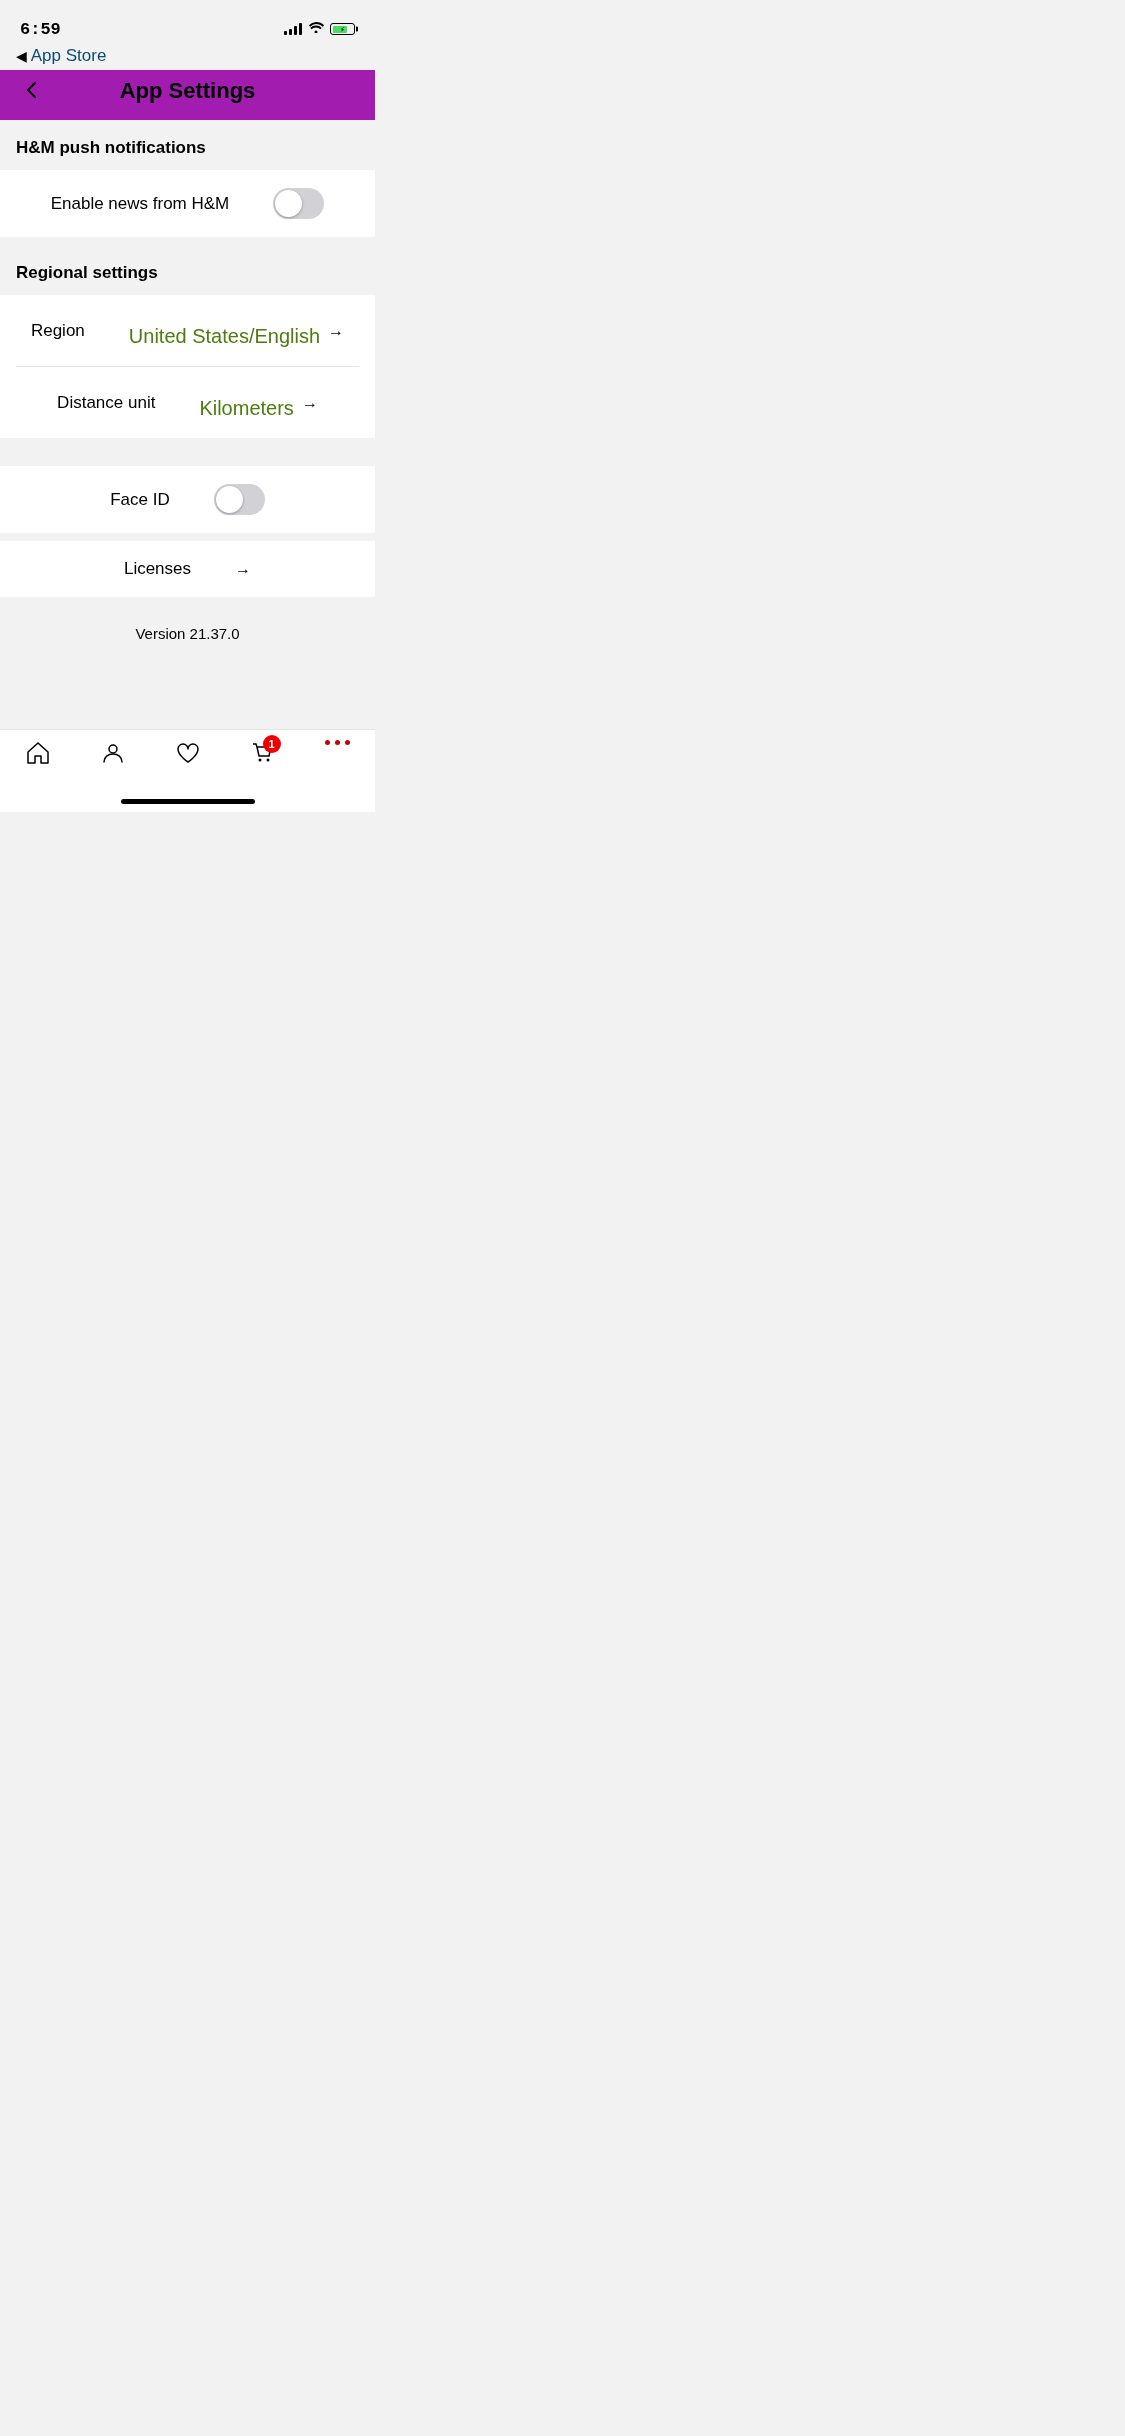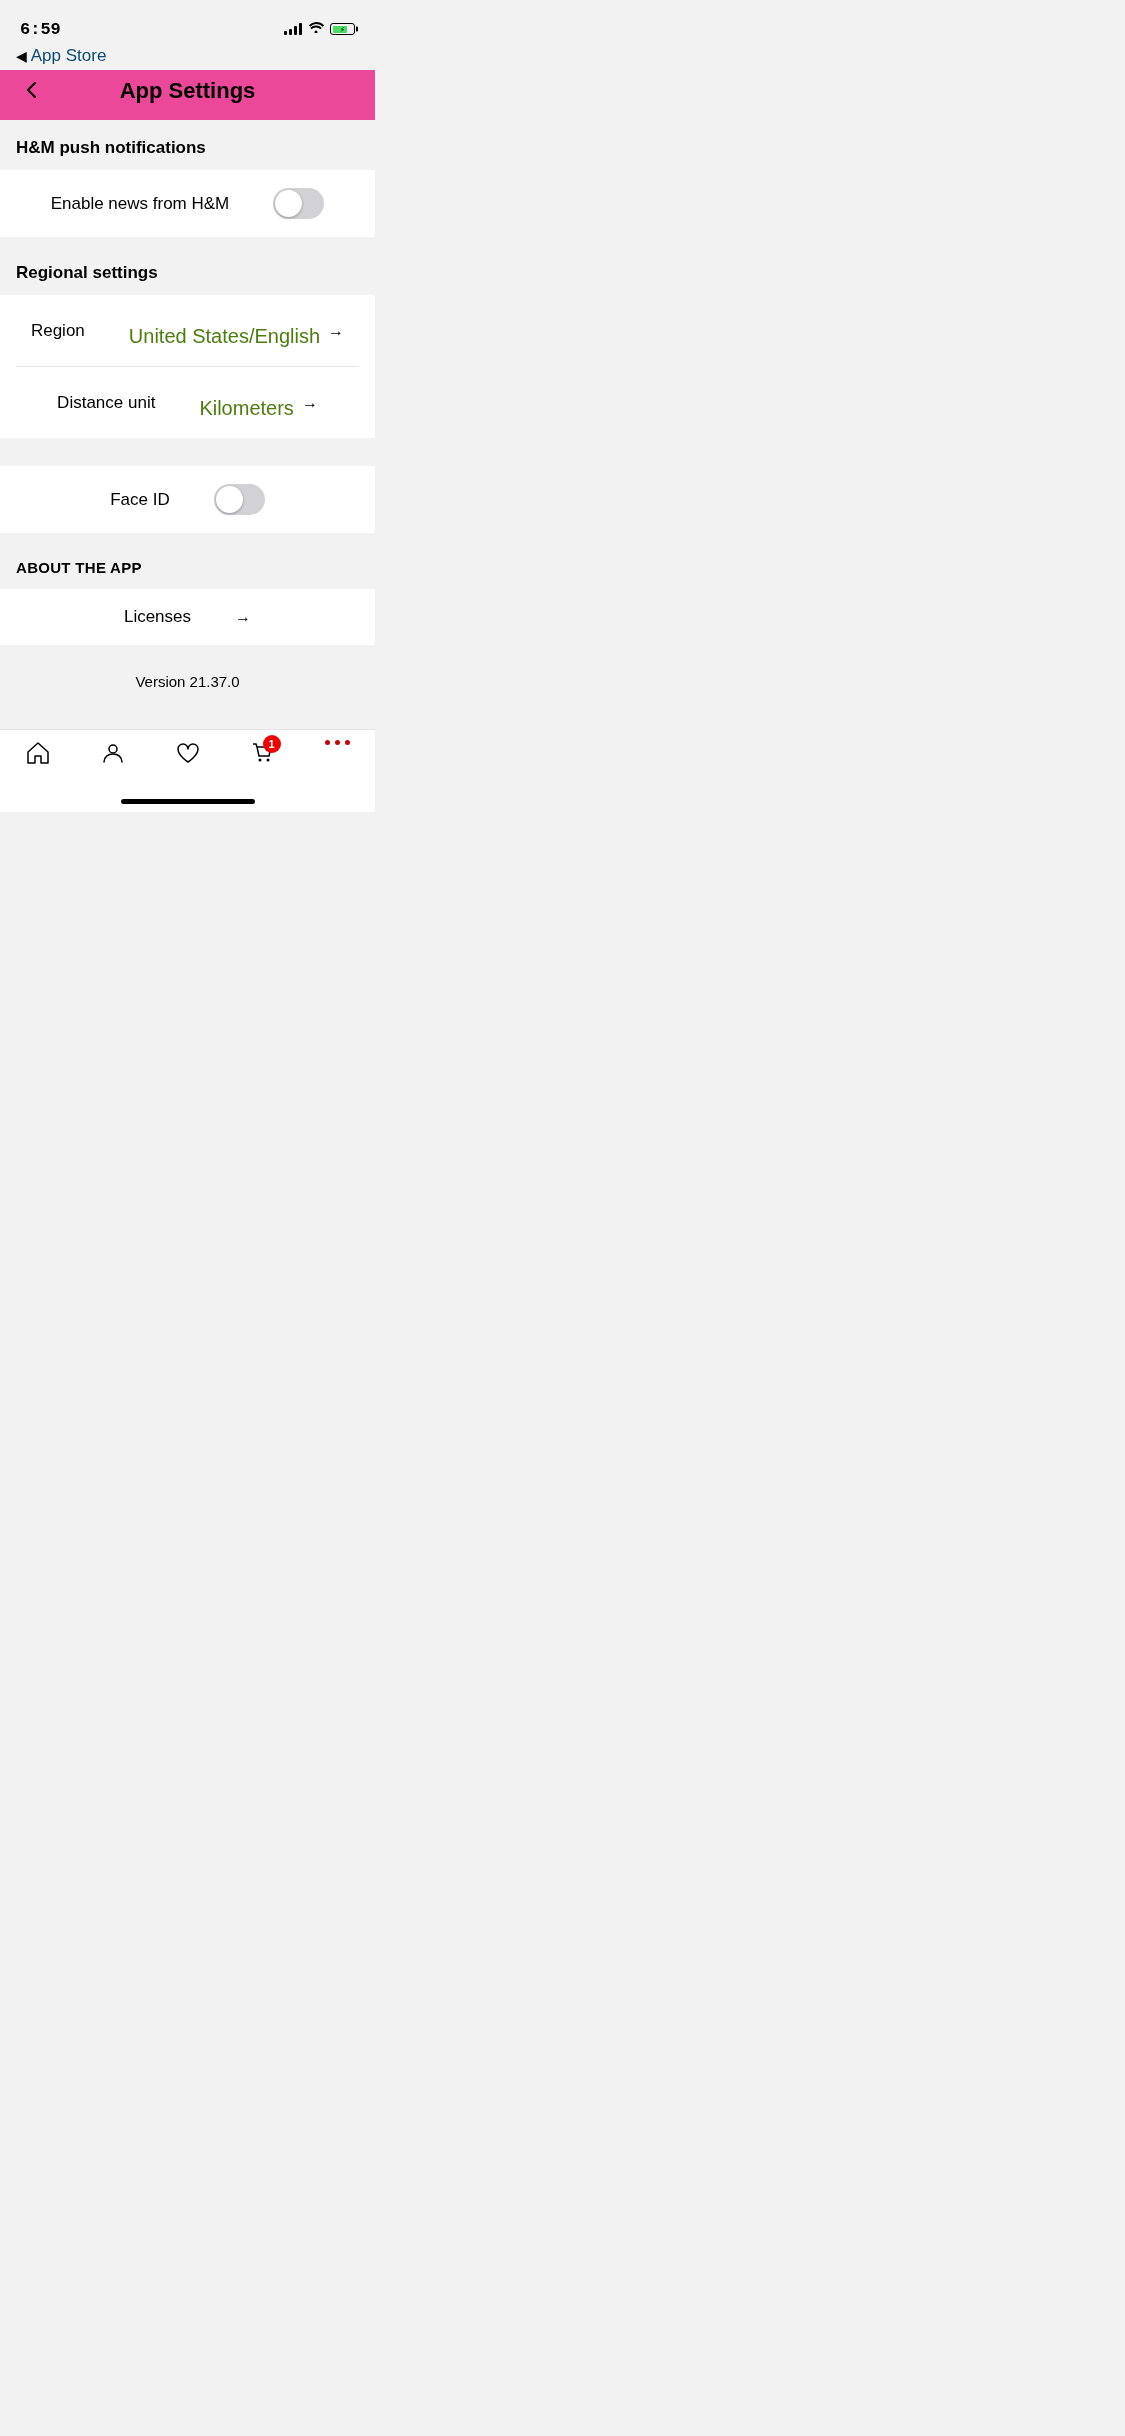--- a/index.html
+++ b/index.html
@@ -107,21 +107,21 @@
       font-size: 17px;
       color: #0c4a6e;
     }
 
     
     .page-header {
       display: flex;
       justify-content: center;
       align-items: center;
       padding: 8px 16px 16px 16px;
-      background: #ec4899;
+      background: #a21caf;
       position: relative;
     }
     .back-btn-header {
       position: absolute;
       left: 16px;
       background: none;
       border: none;
       cursor: pointer;
       padding: 4px;
     }
@@ -382,23 +382,20 @@
   <div class="section">
     <div class="setting-row">
       <span class="setting-label">Face ID</span>
       <div class="toggle">
         <div class="toggle-knob"></div>
       </div>
     </div>
   </div>
 
   <div class="section">
-    <div class="section-header">
-      <span class="section-header-text uppercase">ABOUT THE APP</span>
-    </div>
     <div class="setting-row">
       <span class="setting-label">Licenses</span>
       <div class="setting-right">
         <span class="arrow">→</span>
       </div>
     </div>
   </div>
 
   <div class="version-row">
     <span class="version-text">Version 21.37.0</span>

